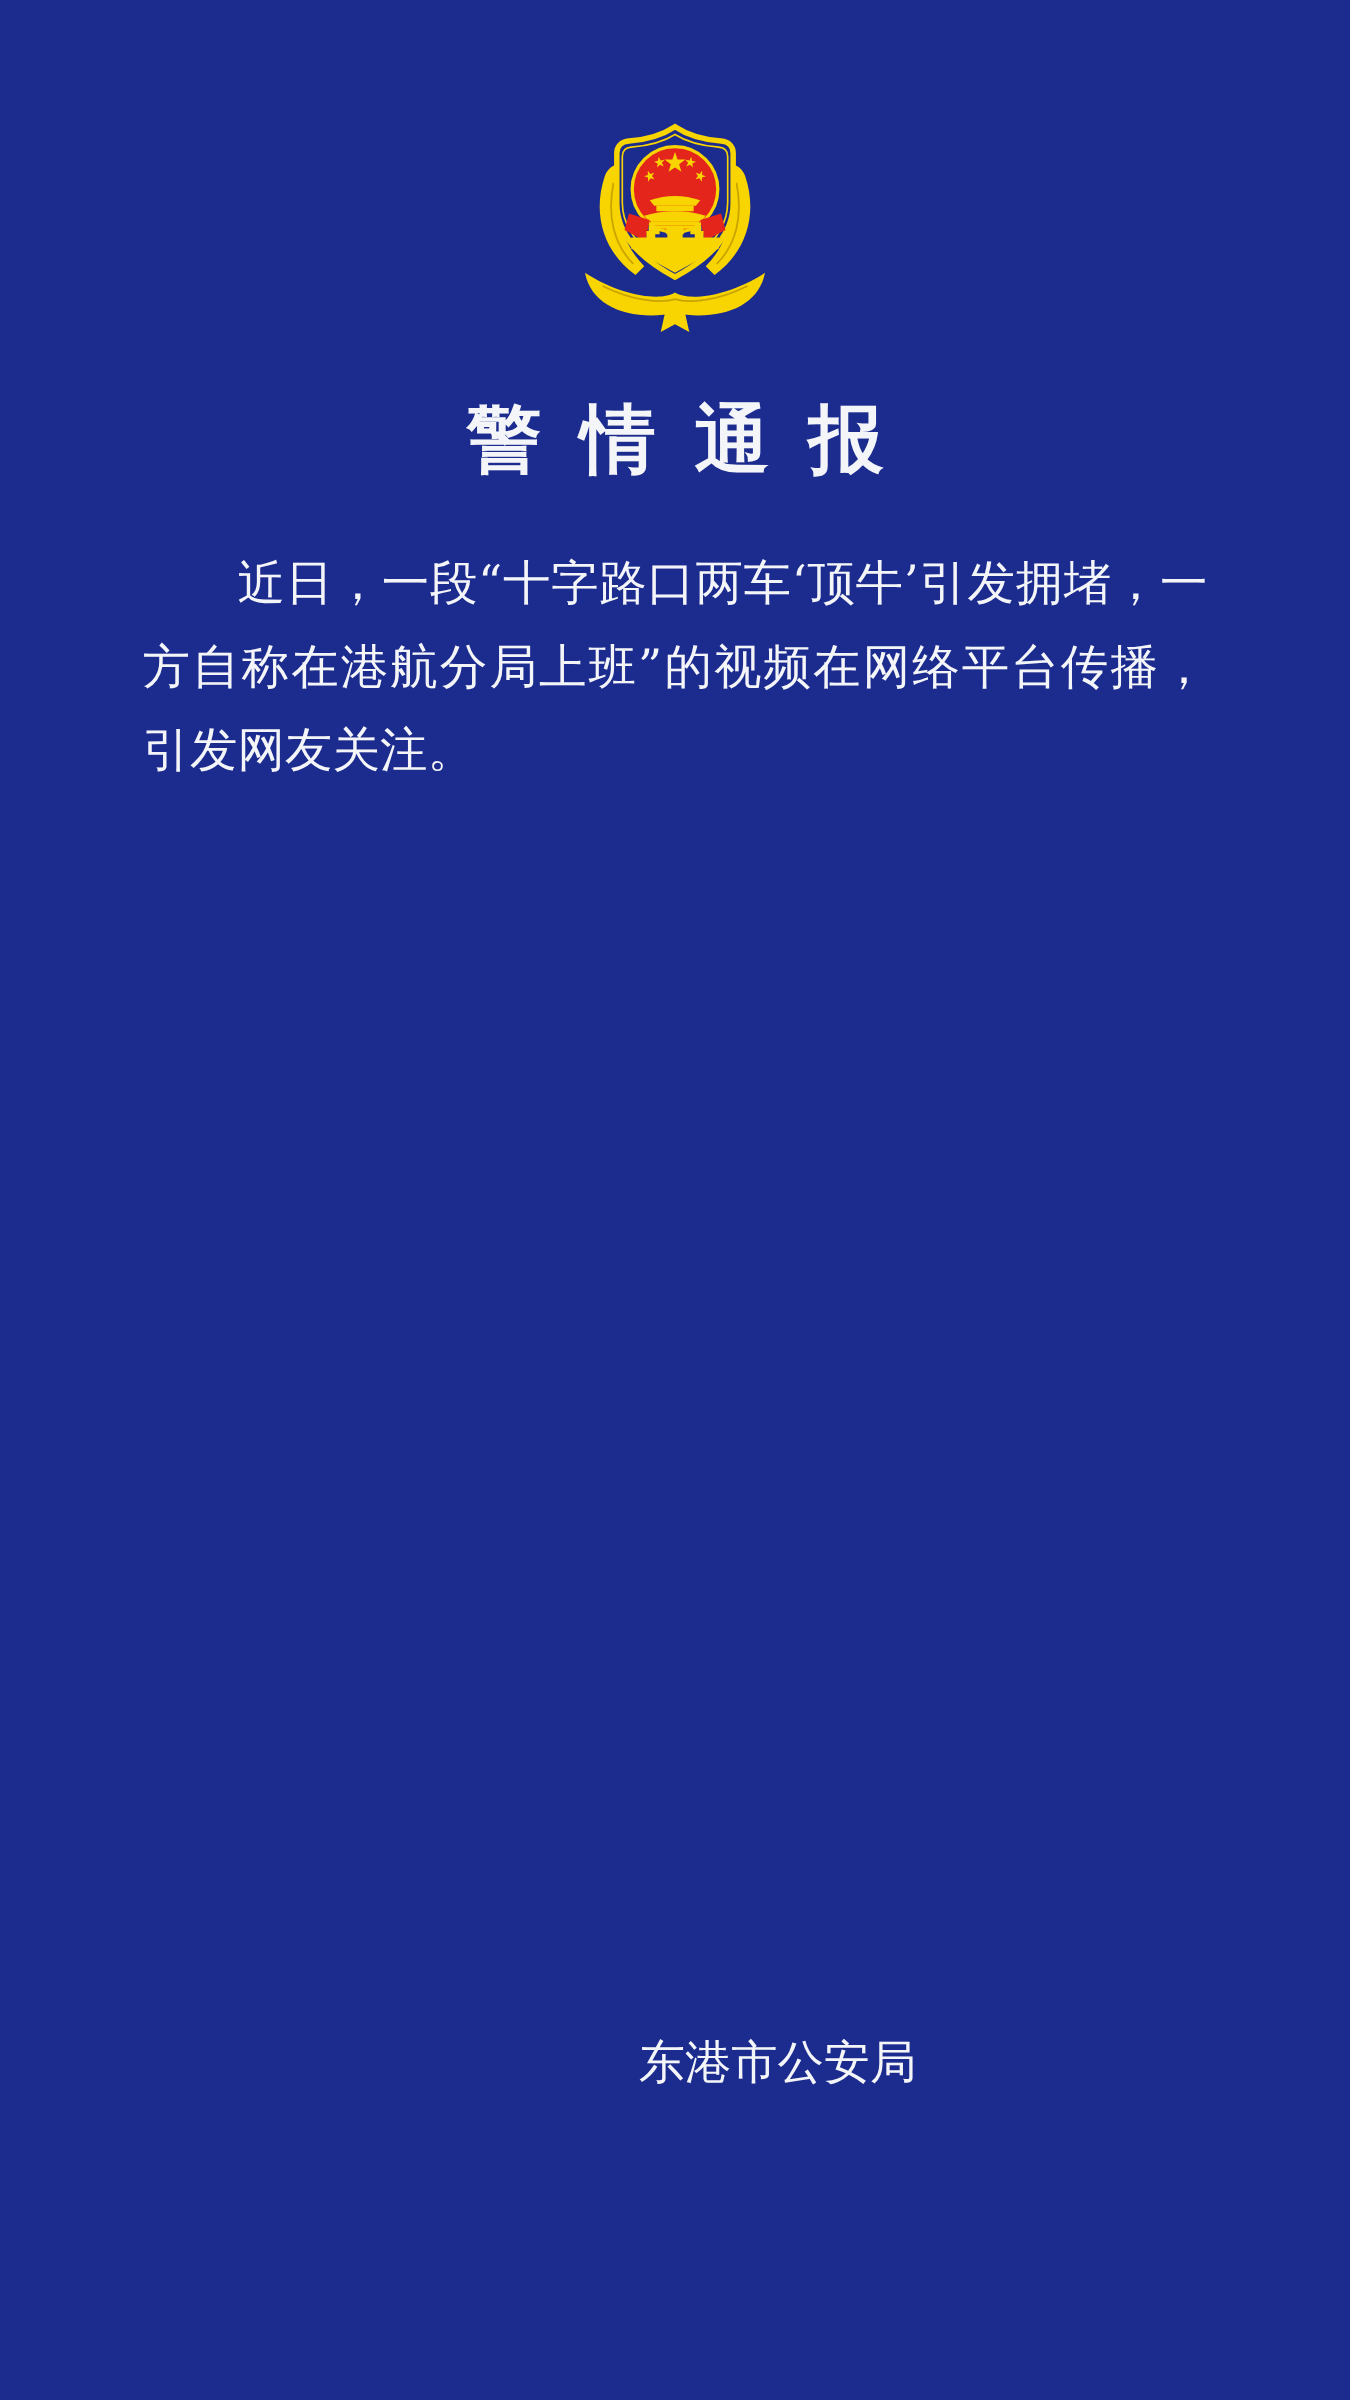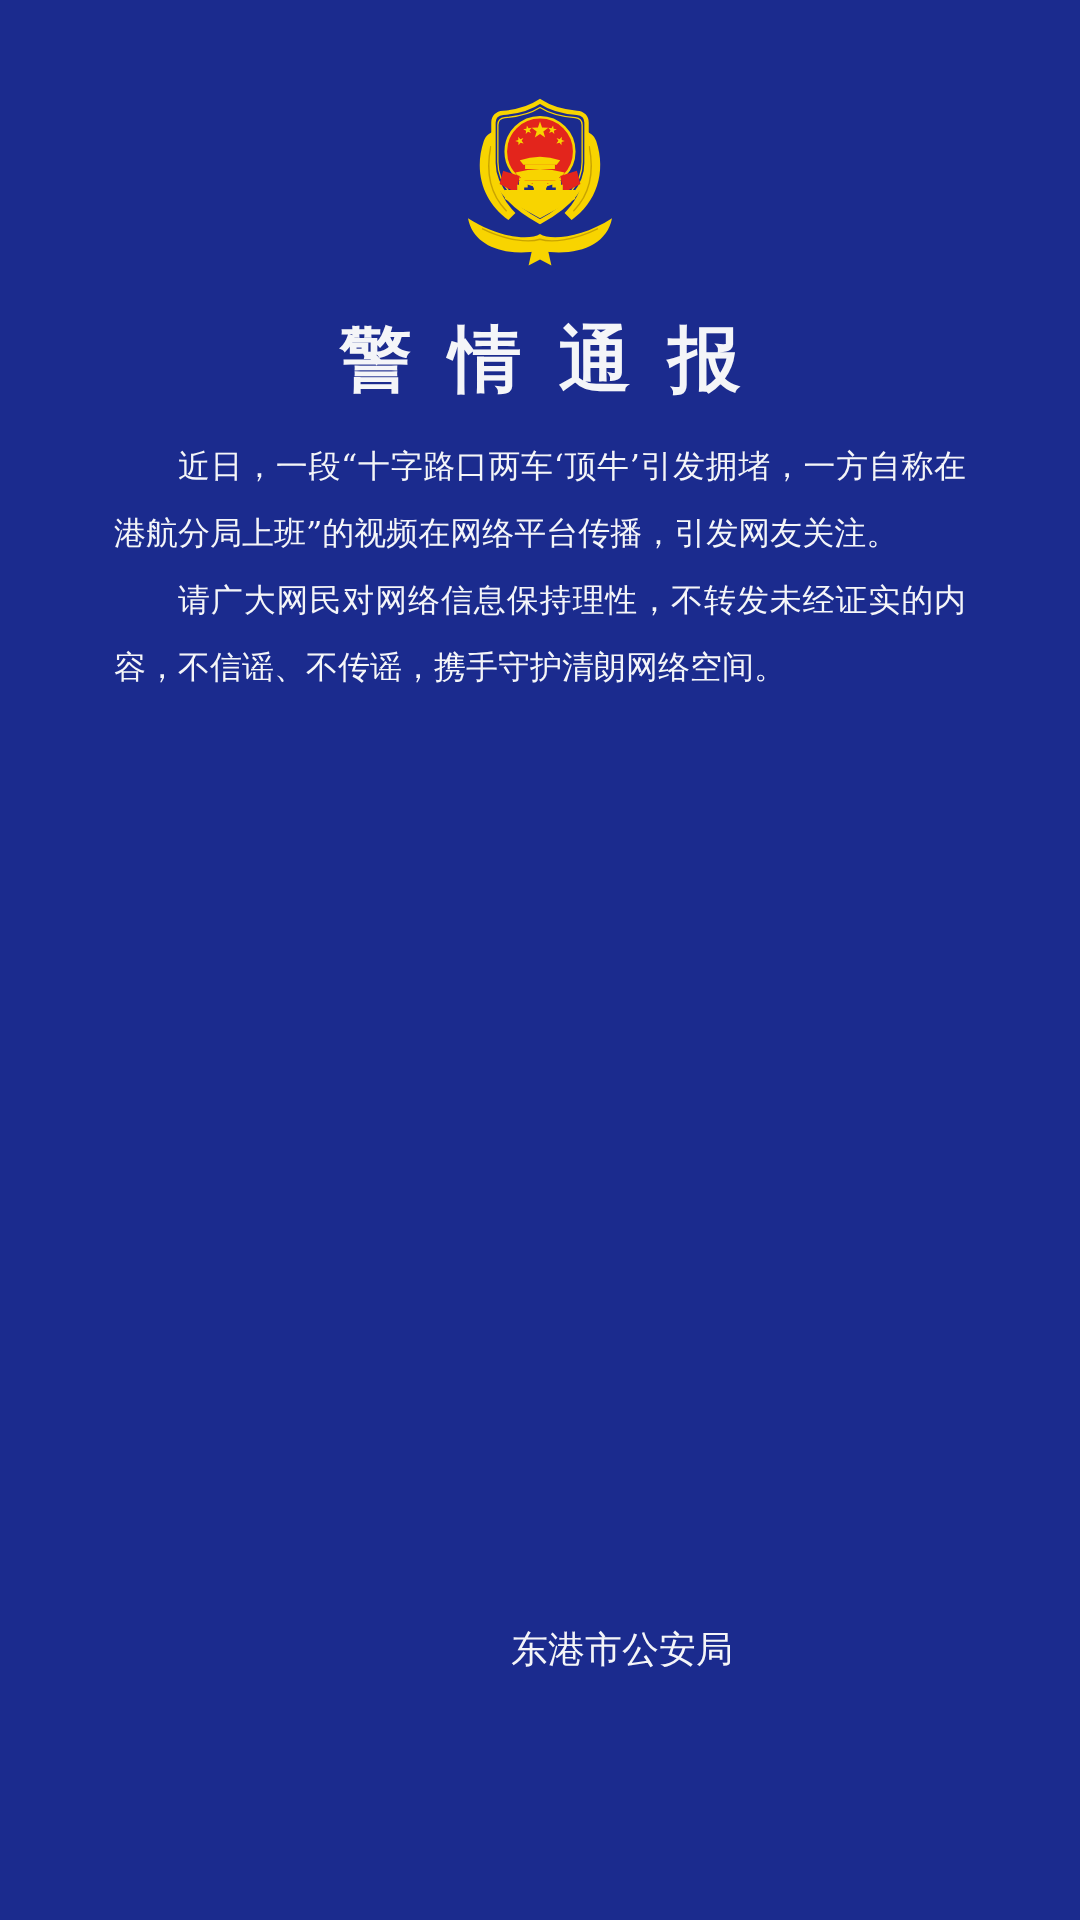--- a/index.html
+++ b/index.html
@@ -34,34 +34,34 @@
   .emblem .shield-inner { fill: none; stroke: var(--gold); stroke-width: 1.5; }
   .emblem .disc { fill: var(--red); stroke: var(--gold); stroke-width: 3; }
 
   .title {
     position: absolute;
     top: 312px;
     left: 0;
     width: 100%;
     text-align: center;
     color: var(--text);
-    font-size: 72px;
+    font-size: 60px;
     font-weight: 700;
     letter-spacing: 0.52em;
     white-space: nowrap;
   }
   .title span { margin-right: -0.52em; }
 
   .content {
     position: absolute;
     top: 433px;
     left: 114px;
     width: 852px;
     color: var(--text);
-    font-size: 32px;
+    font-size: 38px;
     line-height: 67px;
     text-align: justify;
     text-justify: inter-character;
   }
   .content p { text-indent: 2em; }
 
   .signature {
     position: absolute;
     top: 1616px;
     left: 0;
@@ -127,21 +127,20 @@
 
     <path class="gold" d="M60,114 h14 v-6 h8 v6 h11 v-6 h14 v6 h11 v-6 h8 v6 h14 v10 L100,146 L60,124 Z"></path>
   </svg>
 
   <h1 class="title">
     <span>警情通报</span>
   </h1>
 
   <div class="content">
     <p>近日，一段“十字路口两车‘顶牛’引发拥堵，一方自称在港航分局上班”的视频在网络平台传播，引发网友关注。</p>
-    <p>请广大网民对网络信息保持理性，不转发未经证实的内容，不信谣、不传谣，携手守护清朗网络空间。</p>
   </div>
 
   <div class="signature">
     <div class="sig-inner">
       <div>东港市公安局</div>
     </div>
   </div>
 
 </div>
 

